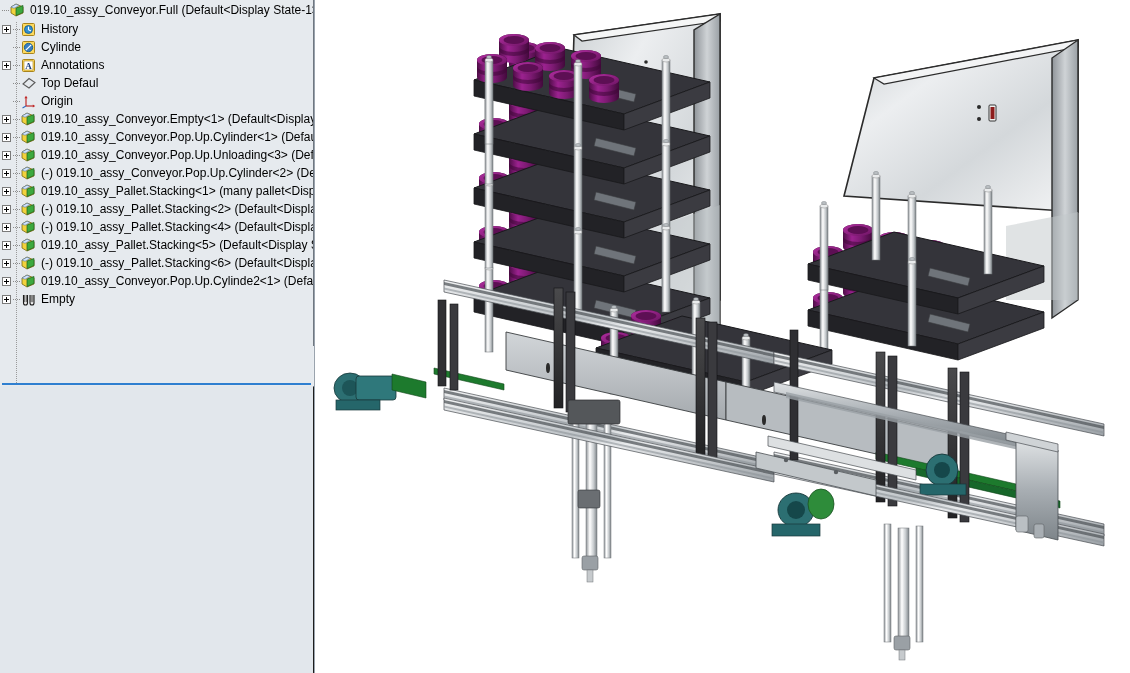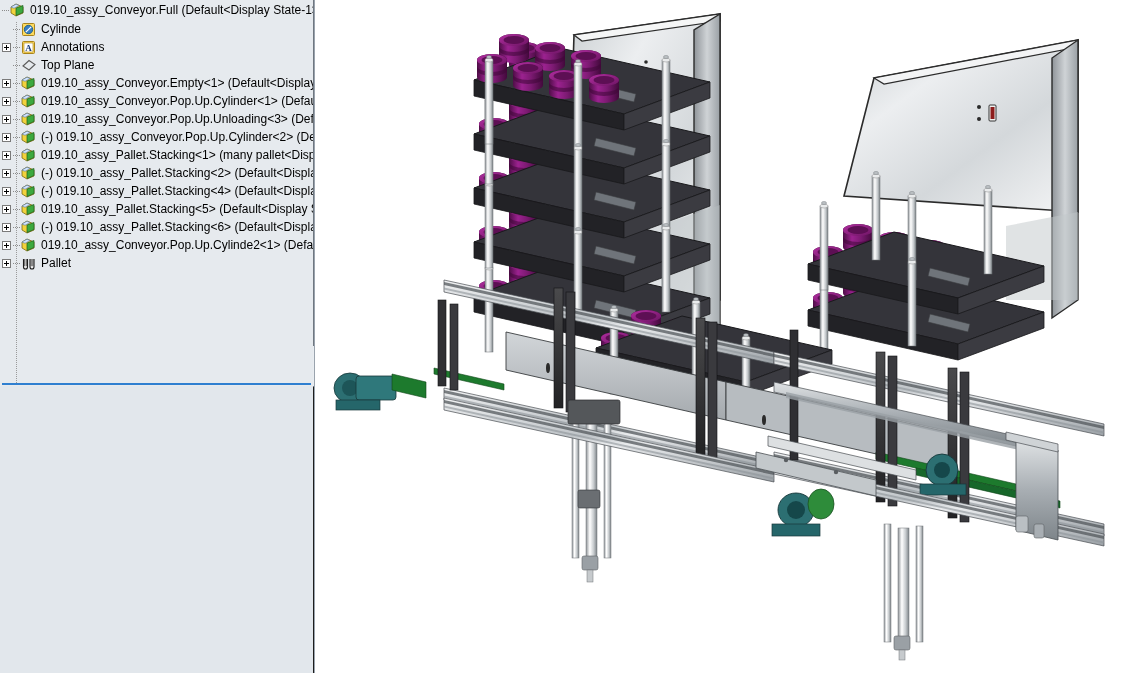--- a/index.html
+++ b/index.html
@@ -74,20 +74,32 @@
             <polygon points="1,4 6,1 13,4 13,10 6,13 1,10" fill="#f2d23c" stroke="#7a6a14" stroke-width=".8"></polygon>
             <polygon points="6,5 13,2.5 13,9.5 6,12.5" fill="#3da93d" stroke="#1e5c1e" stroke-width=".7"></polygon>
             <polygon points="1,4 6,1.2 9,2.5 4,5.3" fill="#cfe3ff" stroke="#5577aa" stroke-width=".6"></polygon>
           </svg>
         </span>
         <span class="label">019.10_assy_Conveyor.Full  (Default&lt;Display State-1&gt;)</span>
       </div>
 
       <div id="tree-rows">
           <div class="tree-row">
+            <span class="expander plus"></span>
+            <span class="dotlead"></span>
+            <span class="ico">
+              <svg width="16" height="15" viewBox="0 0 16 15">
+                <rect x="1.5" y="1.5" width="12" height="12" rx="1" fill="#fcd95e" stroke="#a9841c" stroke-width="1"></rect>
+                <circle cx="7.5" cy="7.5" r="4" fill="#2f8fd0" stroke="#1b5c8c" stroke-width=".9"></circle>
+                <path d="M7.5,5 L7.5,7.7 L9.6,8.8" stroke="#fff" stroke-width="1.1" fill="none" stroke-linecap="round"></path>
+              </svg>
+            </span>
+            <span class="label">History</span>
+          </div>
+          <div class="tree-row">
             <span class="expander none"></span>
             <span class="dotlead"></span>
             <span class="ico">
               <svg width="16" height="15" viewBox="0 0 16 15">
                 <rect x="1.5" y="1.5" width="12" height="12" rx="1" fill="#fcd95e" stroke="#a9841c" stroke-width="1"></rect>
                 <circle cx="7.5" cy="7.5" r="4.2" fill="#3a7fc0" stroke="#1b5c8c" stroke-width=".9"></circle>
                 <path d="M4.8,10.2 L10.2,4.8" stroke="#fff" stroke-width="1.2"></path>
               </svg>
             </span>
             <span class="label">Cylinde</span>
@@ -105,21 +117,35 @@
             <span class="label">Annotations</span>
           </div>
           <div class="tree-row">
             <span class="expander none"></span>
             <span class="dotlead"></span>
             <span class="ico">
               <svg width="16" height="15" viewBox="0 0 16 15">
                 <polygon points="8,2.5 14,6.5 8,12 2,8" fill="none" stroke="#5a5a5a" stroke-width="1.1"></polygon>
               </svg>
             </span>
-            <span class="label">Top Plane</span>
+            <span class="label">Top Defaul</span>
+          </div>
+          <div class="tree-row">
+            <span class="expander none"></span>
+            <span class="dotlead"></span>
+            <span class="ico">
+              <svg width="16" height="15" viewBox="0 0 16 15">
+                <path d="M5,12 L5,3" stroke="#c02b2b" stroke-width="1.2"></path>
+                <path d="M5,12 L13,12" stroke="#c02b2b" stroke-width="1.2"></path>
+                <path d="M5,12 L1.5,14" stroke="#2b6ac0" stroke-width="1.1"></path>
+                <polygon points="5,1.8 3.4,4.2 6.6,4.2" fill="#c02b2b"></polygon>
+                <polygon points="14.2,12 11.8,10.6 11.8,13.4" fill="#c02b2b"></polygon>
+              </svg>
+            </span>
+            <span class="label">Origin</span>
           </div>
           <div class="tree-row">
             <span class="expander plus"></span>
             <span class="dotlead"></span>
             <span class="ico">
               <svg width="16" height="15" viewBox="0 0 16 15">
                 <polygon points="1,4 6,1 13,4 13,10 6,13 1,10" fill="#f2d23c" stroke="#7a6a14" stroke-width=".8"></polygon>
                 <polygon points="6,5 13,2.5 13,9.5 6,12.5" fill="#3da93d" stroke="#1e5c1e" stroke-width=".7"></polygon>
                 <polygon points="1,4 6,1.2 9,2.5 4,5.3" fill="#cfe3ff" stroke="#5577aa" stroke-width=".6"></polygon>
               </svg>
@@ -238,21 +264,21 @@
             <span class="expander plus"></span>
             <span class="dotlead"></span>
             <span class="ico">
               <svg width="16" height="15" viewBox="0 0 16 15">
                 <path d="M2.5,3 L2.5,11 A2,2 0 0 0 6.5,11 L6.5,3" fill="#f0f0f0" stroke="#1c1c1c" stroke-width="1.1"></path>
                 <path d="M9,3 L9,11 A2,2 0 0 0 13,11 L13,3" fill="#f0f0f0" stroke="#1c1c1c" stroke-width="1.1"></path>
                 <path d="M3.7,3 L3.7,10.2 M5.3,3 L5.3,10.2" stroke="#1c1c1c" stroke-width=".7"></path>
                 <path d="M10.2,3 L10.2,10.2 M11.8,3 L11.8,10.2" stroke="#1c1c1c" stroke-width=".7"></path>
               </svg>
             </span>
-            <span class="label">Pallet</span>
+            <span class="label">Empty</span>
           </div>
         </div>
     </div>
 
     <div id="mates-sep"></div>
     <div id="tree-body-bg"></div>
     <div id="tree-edge"></div>
     <div id="tree-edge2"></div>
 
     <div id="tree-splitter">

